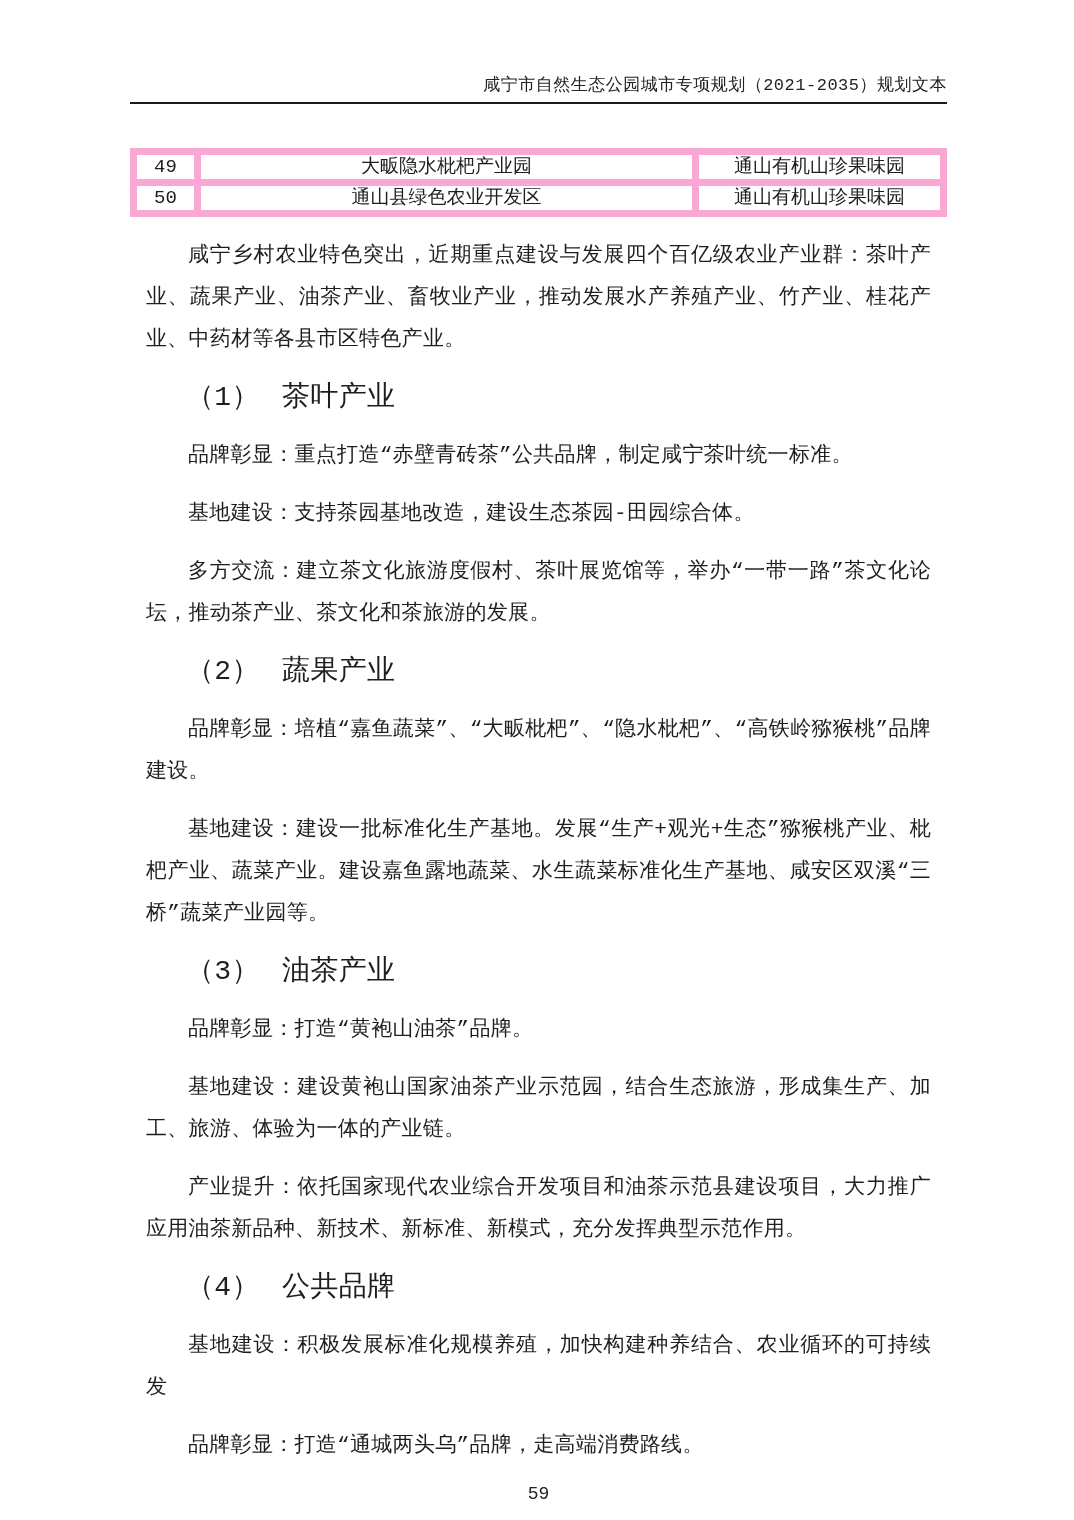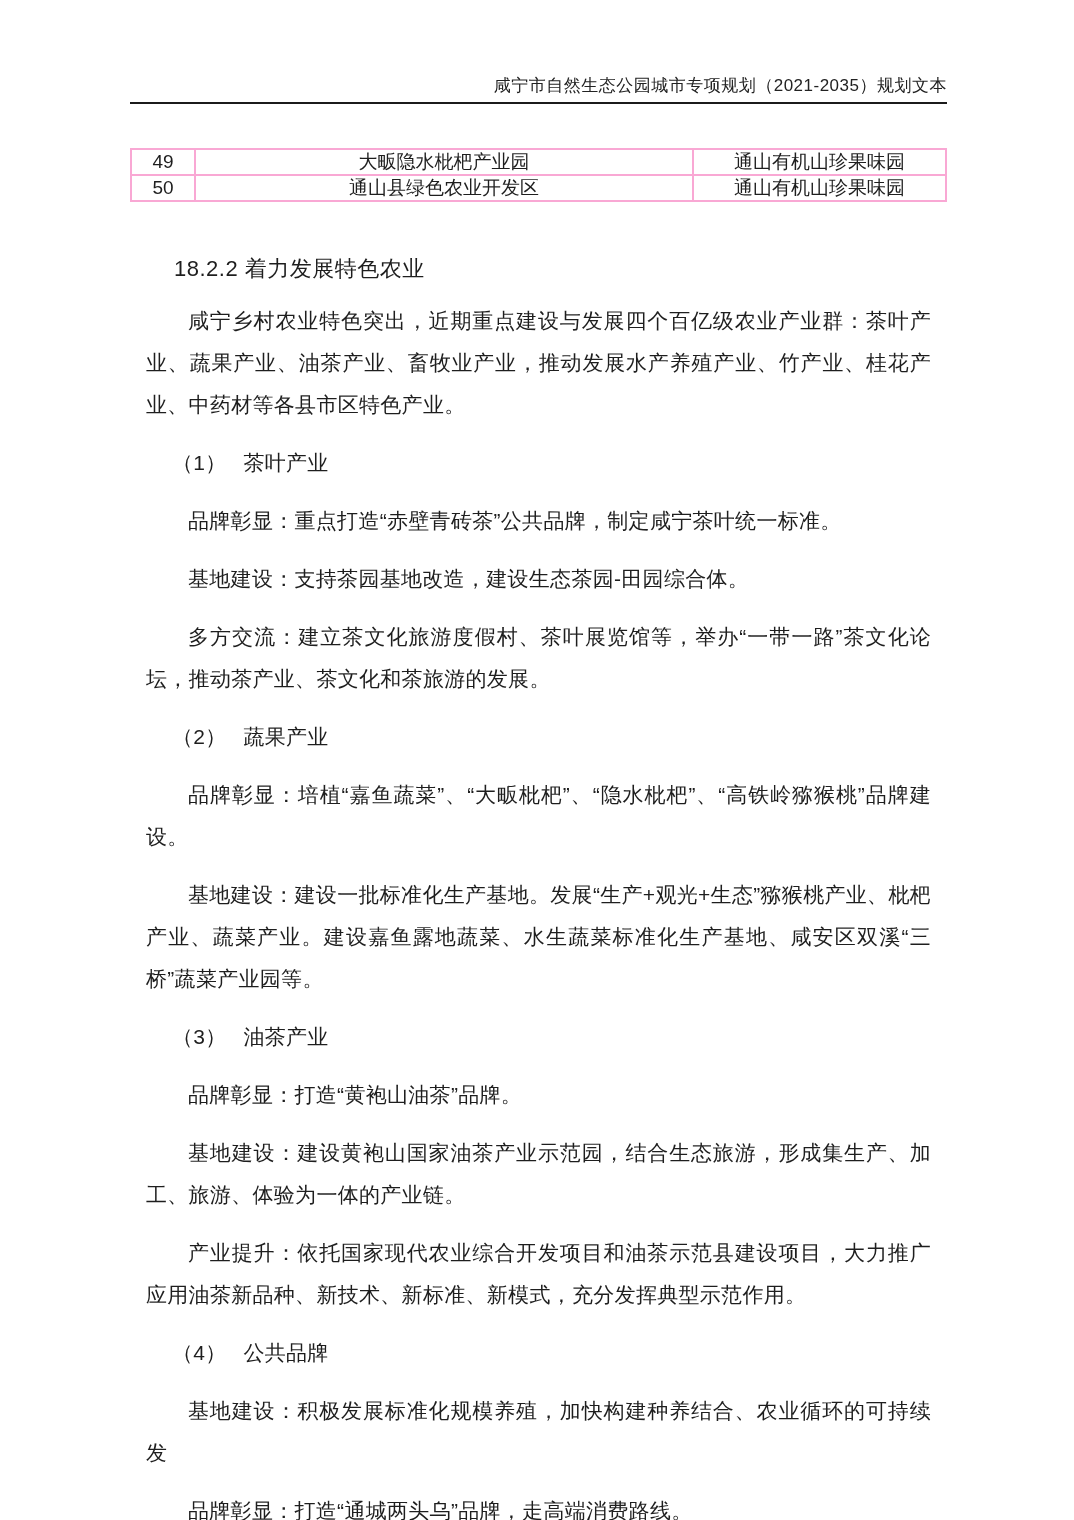--- a/index.html
+++ b/index.html
@@ -4,21 +4,21 @@
 <style>
   * { box-sizing: border-box; }
   html, body { margin: 0; padding: 0; background: #ffffff; }
   .page {
     position: relative;
     width: 1074px;
     height: 1520px;
     margin: 0 auto;
     background: #ffffff;
     padding: 76px 127px 0 130px;
-    font-family: Liberation Sans, sans-serif;
+    font-family: Liberation Mono, monospace;
     color: #1e1e1e;
     overflow: hidden;
   }
   .header {
     border-bottom: 2.5px solid #1b1b1b;
     padding-bottom: 6px;
   }
   .header-title {
     text-align: right;
     font-size: 17px;
@@ -27,21 +27,21 @@
     color: #222222;
   }
   table.data-table {
     width: 100%;
     margin-top: 44px;
     border-collapse: collapse;
     table-layout: fixed;
     font-size: 19px;
   }
   table.data-table td {
-    border: 2px solid #f9a8d4;
+    border: 7px solid #f9a8d4;
     text-align: center;
     vertical-align: middle;
     height: 26px;
     line-height: 24px;
     padding: 0 4px;
     overflow: hidden;
     white-space: nowrap;
   }
   .section-heading {
     margin: 54px 0 0 0;
@@ -55,21 +55,21 @@
     margin: 16px;
     font-size: 21px;
     line-height: 42px;
     text-align: justify;
     text-justify: inter-ideograph;
     text-indent: 2em;
     letter-spacing: 0.3px;
   }
   .intro { margin-top: 18px; }
   .item-title {
-    font-size: 21px;
+    font-size: 28px;
     line-height: 42px;
     text-indent: 2em;
     letter-spacing: 0.3px;
   }
   .item-name { margin-left: 0.8em; }
   .page-number {
     margin-top: 12px;
     text-align: center;
     font-size: 18px;
     line-height: 22px;
@@ -98,21 +98,20 @@
         <td>通山有机山珍果味园</td>
       </tr>
       <tr>
         <td>50</td>
         <td>通山县绿色农业开发区</td>
         <td>通山有机山珍果味园</td>
       </tr>
     </tbody>
   </table>
 
-  <h2 class="section-heading">18.2.2 着力发展特色农业</h2>
 
   <p class="para intro">咸宁乡村农业特色突出，近期重点建设与发展四个百亿级农业产业群：茶叶产业、蔬果产业、油茶产业、畜牧业产业，推动发展水产养殖产业、竹产业、桂花产业、中药材等各县市区特色产业。</p>
 
   <div class="item-title">
     <span class="item-num">（1）</span><span class="item-name">茶叶产业</span>
   </div>
   <p class="para">品牌彰显：重点打造“赤壁青砖茶”公共品牌，制定咸宁茶叶统一标准。</p>
   <p class="para">基地建设：支持茶园基地改造，建设生态茶园-田园综合体。</p>
   <p class="para">多方交流：建立茶文化旅游度假村、茶叶展览馆等，举办“一带一路”茶文化论坛，推动茶产业、茶文化和茶旅游的发展。</p>
 

